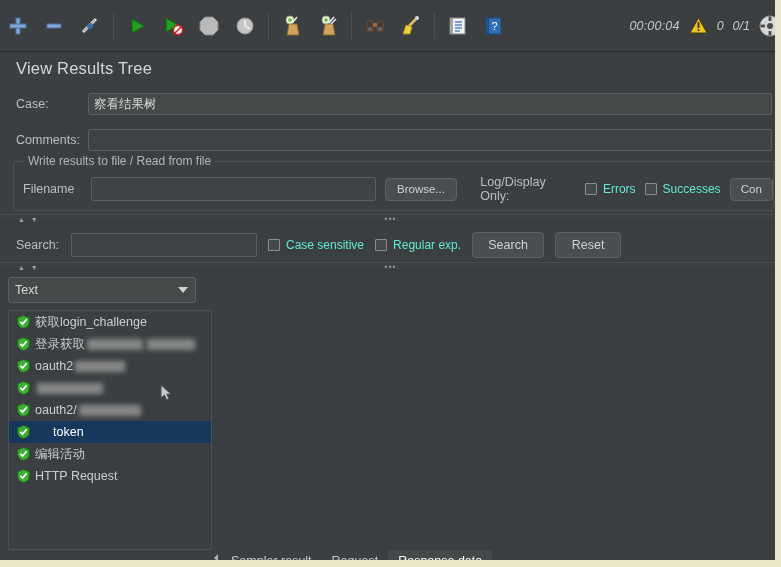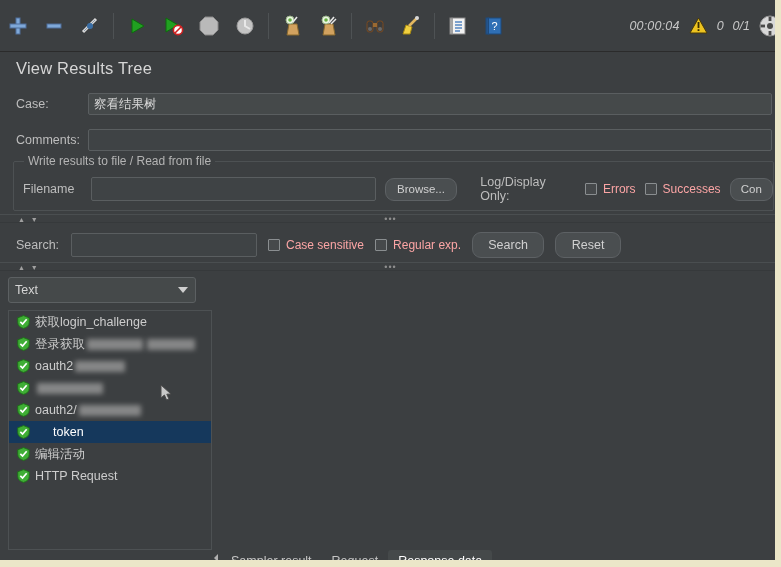--- a/index.html
+++ b/index.html
@@ -74,35 +74,35 @@
   .groupbox-title {
     position: absolute;
     top: -8px; left: 10px;
     background: #3c3f41;
     padding: 0 4px;
     font-size: 12px; color: #b4b4b4;
   }
   .btn {
     background: #4a4e50;
     border: 1px solid #5d6164;
-    border-radius: 9px;
+    border-radius: 4px;
     color: #d0d0d0;
     font-size: 11.5px;
     height: 23px;
     display: flex; align-items: center; justify-content: center;
     padding: 0 9px;
   }
   .chk {
     width: 12px; height: 12px;
     border: 1px solid #8a8e90;
     background: #46494b;
     border-radius: 1px;
     display: inline-block;
   }
-  .chk-row { display: flex; align-items: center; gap: 6px; font-size: 12px; color: #fca5a5; }
+  .chk-row { display: flex; align-items: center; gap: 6px; font-size: 12px; color: #5eead4; }
 
   
   .split-h {
     position: absolute; left: 0; width: 781px; height: 9px;
     background: #3c3f41;
     border-top: 1px solid #4a4e50;
     border-bottom: 1px solid #36393b;
   }
   .split-arrows {
     position: absolute; left: 18px; top: 1px;

